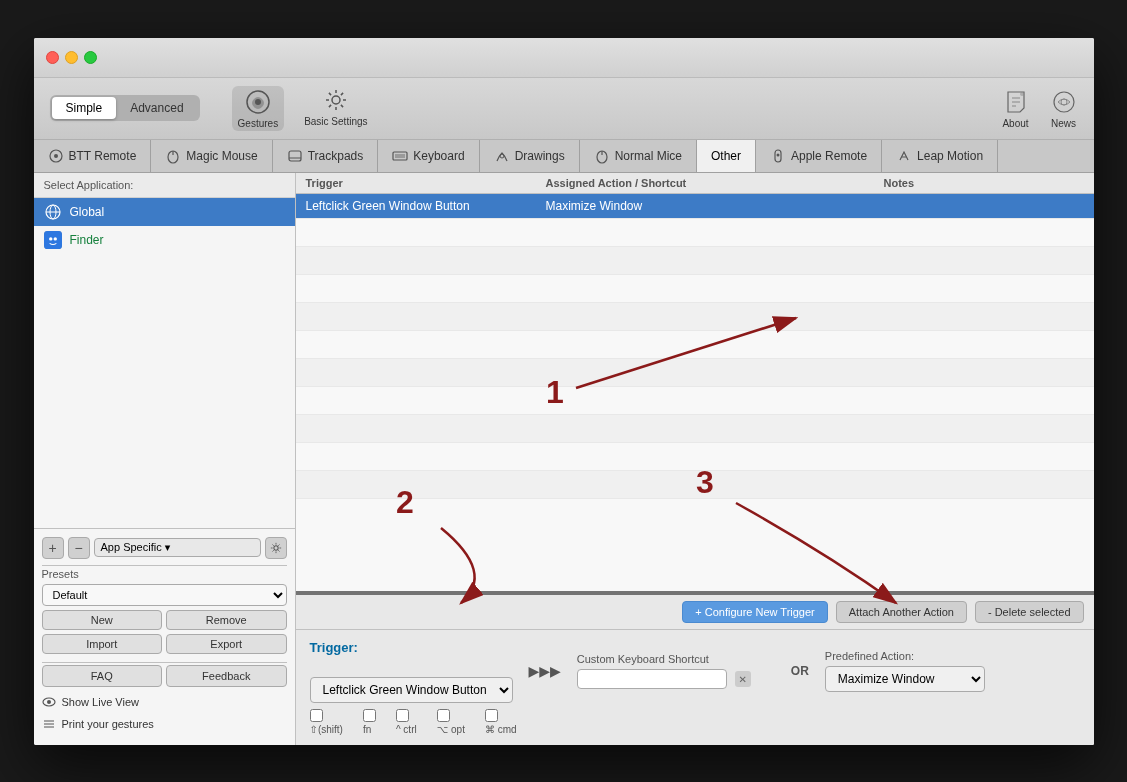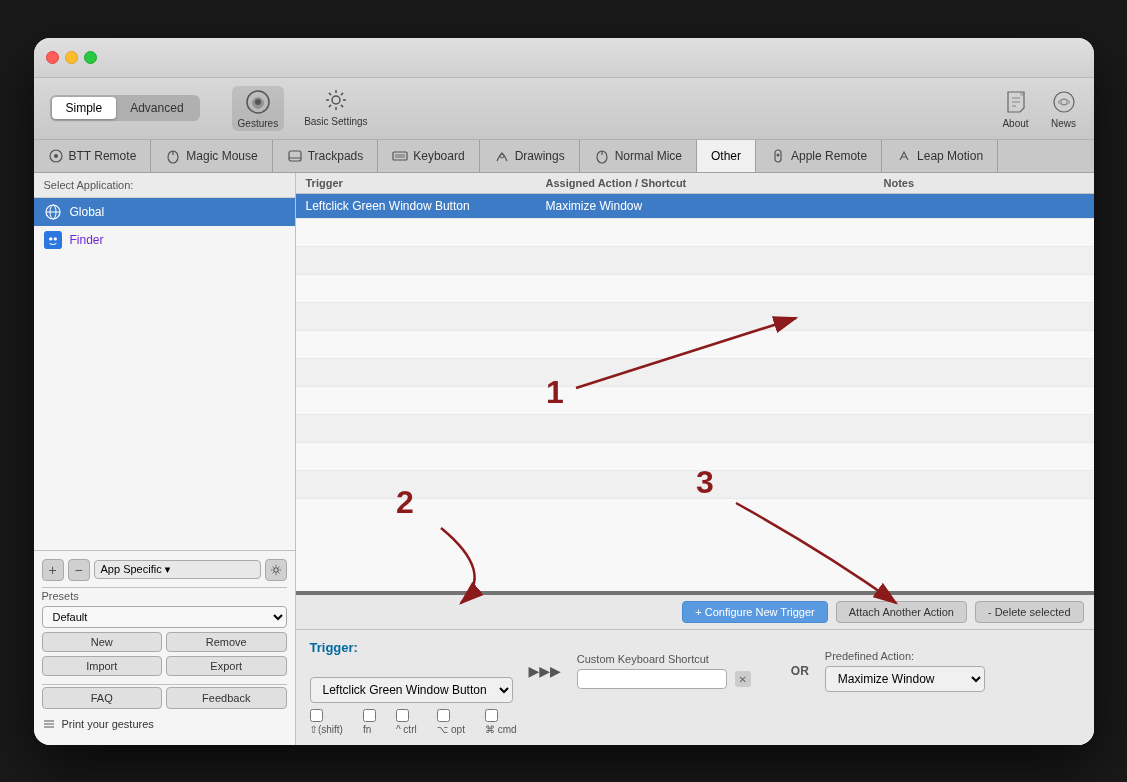--- a/index.html
+++ b/index.html
@@ -7,21 +7,21 @@
       background: #1a1a1a;
       display: flex;
       justify-content: center;
       align-items: center;
       min-height: 100vh;
       font-family: -apple-system, BlinkMacSystemFont, 'Helvetica Neue', Arial, sans-serif;
     }
     .window {
       width: 1060px;
       background: #ececec;
-      border-radius: 16px;
+      border-radius: 2px;
       box-shadow: 0 20px 60px rgba(0,0,0,0.7);
       overflow: hidden;
     }
     .titlebar {
       background: linear-gradient(to bottom, #e0e0e0, #d0d0d0);
       height: 40px;
       display: flex;
       align-items: center;
       padding: 0 12px;
       border-bottom: 1px solid #bbb;
@@ -161,21 +161,21 @@
       flex: 1;
       overflow-y: auto;
     }
     .sidebar-app-item {
       display: flex;
       align-items: center;
       gap: 8px;
       padding: 5px 10px;
       cursor: pointer;
       font-size: 12px;
-      color: #6d28d9;
+      color: #15803d;
     }
     .sidebar-app-item.selected {
       background: #3d7bc6;
       color: white;
     }
     .sidebar-app-item svg {
       width: 18px;
       height: 18px;
     }
     .app-icon-circle {
@@ -647,20 +647,27 @@
           </div>
         </div>
 
         <div class="divider-line"></div>
 
         <div class="bottom-btns">
           <button class="bottom-btn">FAQ</button>
           <button class="bottom-btn">Feedback</button>
         </div>
 
+        <div class="live-view-row">
+          <svg viewBox="0 0 14 14" fill="none" width="14" height="14">
+            <ellipse cx="7" cy="7" rx="6" ry="4" stroke="#555" stroke-width="1.2" fill="none"></ellipse>
+            <circle cx="7" cy="7" r="2" fill="#555"></circle>
+          </svg>
+          <span>Show Live View</span>
+        </div>
         <div class="print-row">
           <svg viewBox="0 0 14 14" fill="none" width="14" height="14">
             <line x1="2" y1="4" x2="12" y2="4" stroke="#555" stroke-width="1.2"></line>
             <line x1="2" y1="7" x2="12" y2="7" stroke="#555" stroke-width="1.2"></line>
             <line x1="2" y1="10" x2="12" y2="10" stroke="#555" stroke-width="1.2"></line>
           </svg>
           <span>Print your gestures</span>
         </div>
       </div>
     </div>

